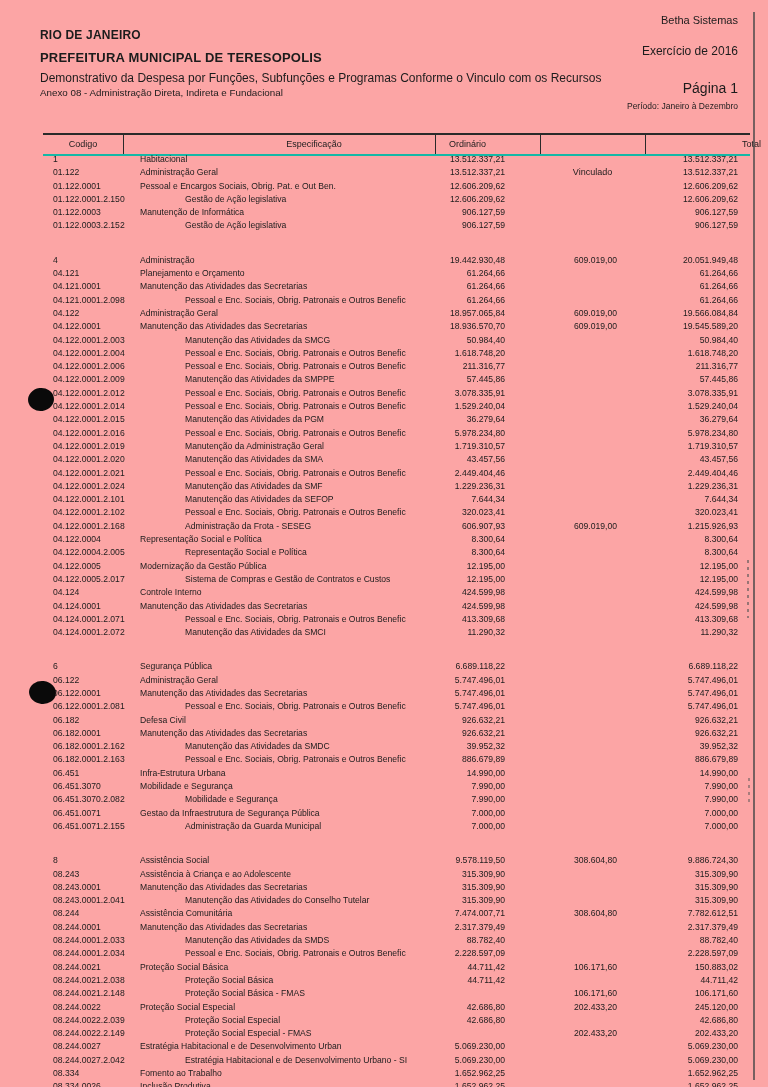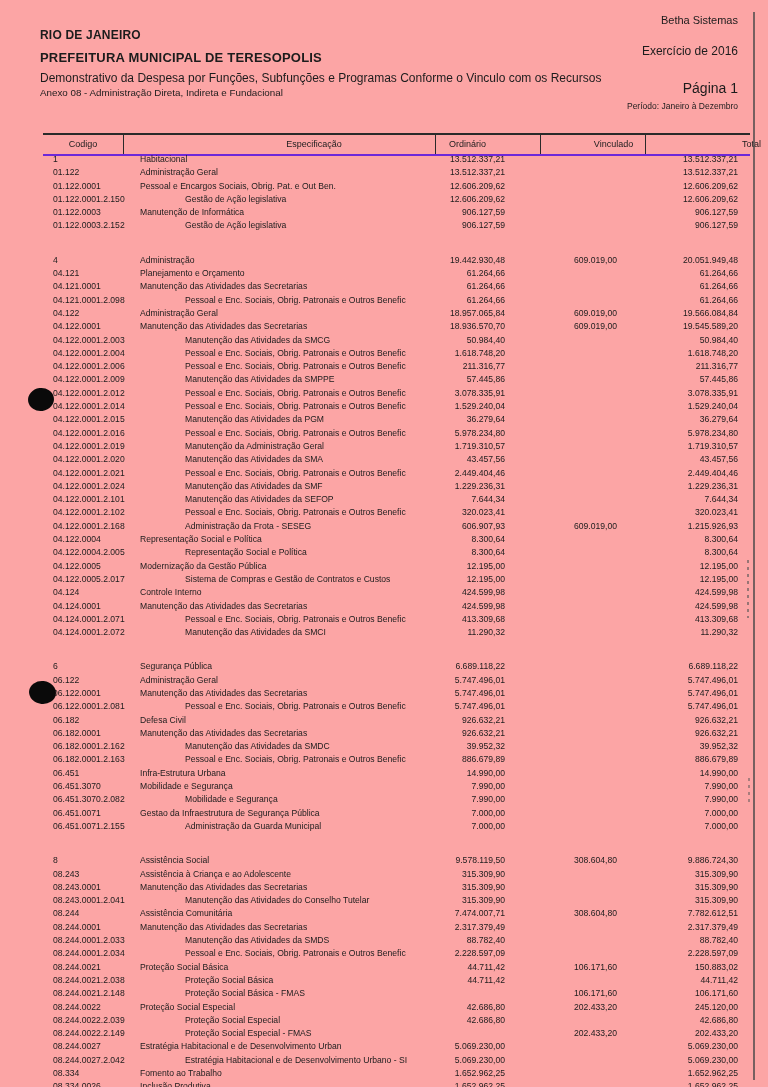--- a/index.html
+++ b/index.html
@@ -13,27 +13,27 @@
   .exercise{top:44px;right:30px;font-size:12px;}
   .period{top:69px;right:30px;font-size:8.5px;margin-top:32px;}
   .pageno{top:80px;right:30px;font-size:14px;}
   .state{top:28px;left:40px;font-size:12px;font-weight:bold;letter-spacing:.2px;}
   .muni{top:50px;left:40px;font-size:13px;font-weight:bold;letter-spacing:.2px;}
   .rtitle{top:71px;left:40px;font-size:12px;}
   .annex{top:87px;left:40px;font-size:9.8px;}
   
   .thead{
     position:absolute;left:43px;top:133px;width:707px;height:19px;
-    border-top:2px solid #2a2a2a;border-bottom:2px solid #6d28d9;
+    border-top:2px solid #2a2a2a;border-bottom:2px solid #14b8a6;
   }
   .thead .col{position:absolute;top:0;height:19px;line-height:18px;text-align:center;font-size:9px;}
   .th-codigo{left:0;width:80px;}
   .th-espec{left:80px;width:312px;margin-left:35px;}
   .th-ord{left:372px;width:105px;}
-  .th-vinc{left:518px;width:105px;}
+  .th-vinc{left:497px;width:105px;margin-top:28px;}
   .th-total{left:616px;width:105px;margin-left:40px;}
   .vdiv{position:absolute;top:0;width:1px;height:100%;background:#2a2a2a;}
   .vd1{left:80px;}.vd2{left:392px;}.vd3{left:497px;}.vd4{left:602px;}
   
   .tbody{position:absolute;left:43px;top:153px;width:707px;}
   .row{position:relative;height:13.3px;font-size:8.6px;line-height:13.3px;}
   .row.gap{margin-top:21px;}
   .cell{position:absolute;top:0;white-space:nowrap;}
   .c-code{left:10px;}
   .c-label{left:97px;width:295px;overflow:hidden;}

